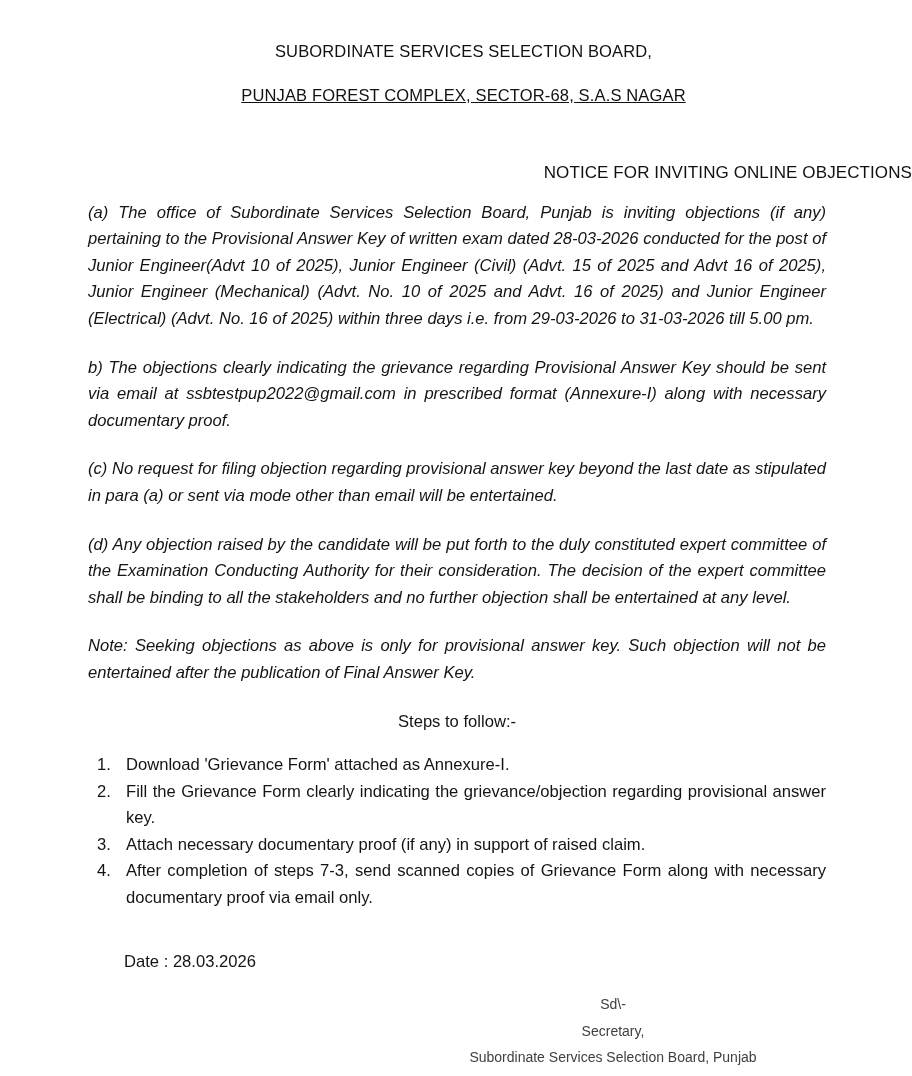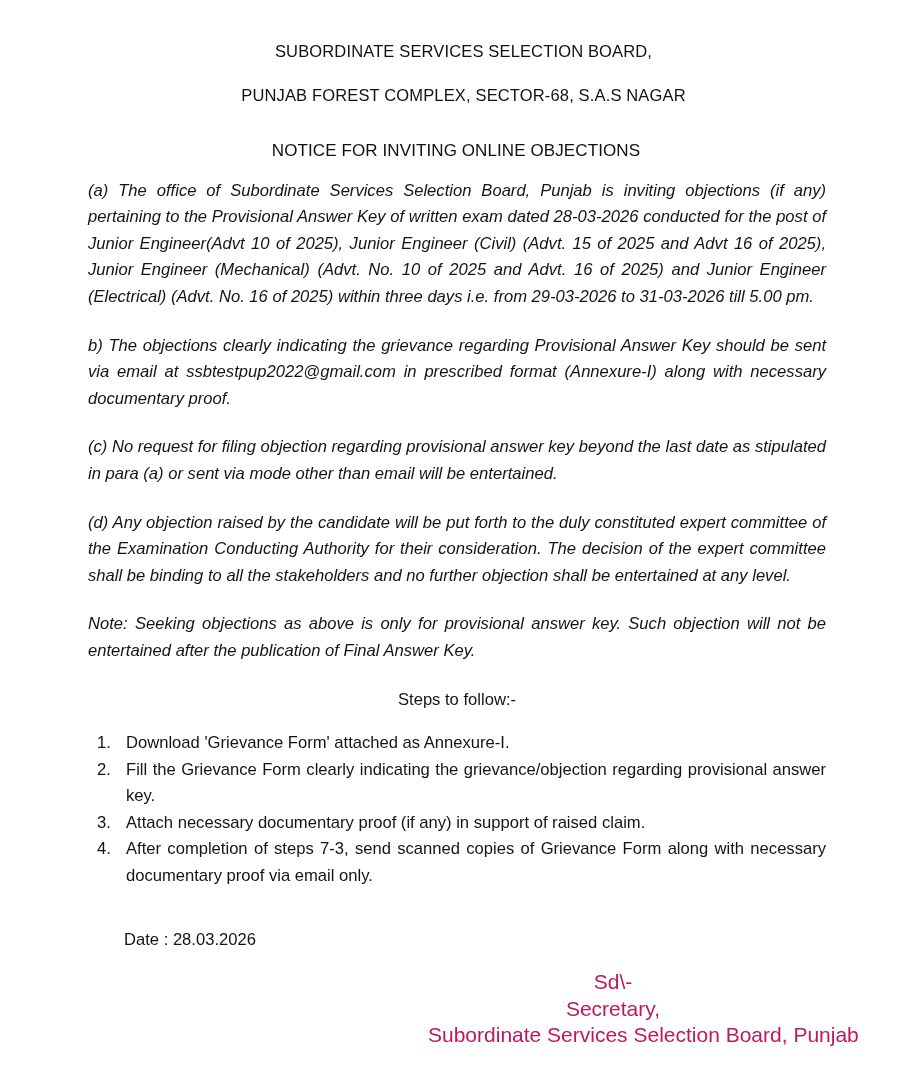--- a/index.html
+++ b/index.html
@@ -31,27 +31,27 @@
     padding-left: 15px;
   }
   .header-line {
     font-size: 16.5px;
     letter-spacing: 0.15px;
     line-height: 1.2;
     color: #111111;
     white-space: nowrap;
   }
   .header-line.line1 { margin-bottom: 24px; }
-  .header-line.line2 { margin-bottom: 4px; }
+  .header-line.line2 { margin-bottom: 4px; text-decoration: underline; }
 
   .notice-title {
-    text-align: center;
+    text-align: right;
     font-size: 17px;
     letter-spacing: 0.1px;
-    margin-top: 35px;
+    margin-top: 57px;
     color: #111111;
   }
 
   
   .body-wrap {
     margin: 0 86px 0 88px;
   }
 
   p.para {
     text-align: justify;
@@ -108,23 +108,23 @@
     color: #141414;
   }
 
   .sign-block {
     margin-top: 16px;
     margin-left: 340px;
     width: 370px;
     text-align: center;
   }
   .sign-block div {
-    font-size: 21px;
+    font-size: 14px;
     line-height: 26.6px;
-    color: #be185d;
+    color: #404040;
     white-space: nowrap;
   }
 </style>
 </head>
 <body>
 
 <div class="page">
 
   <div class="header">
     <div class="header-line line1">SUBORDINATE SERVICES SELECTION BOARD,</div>

